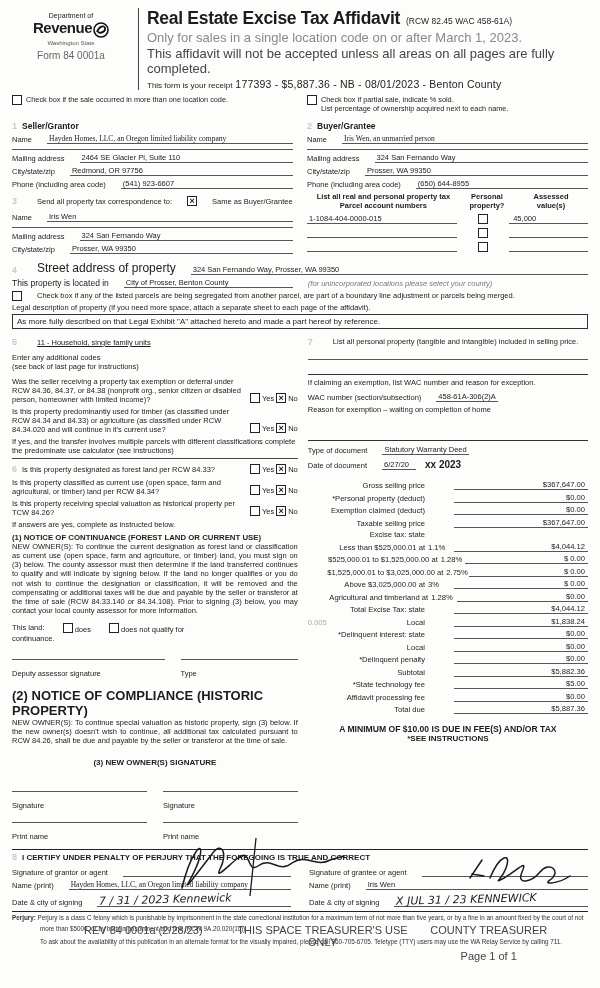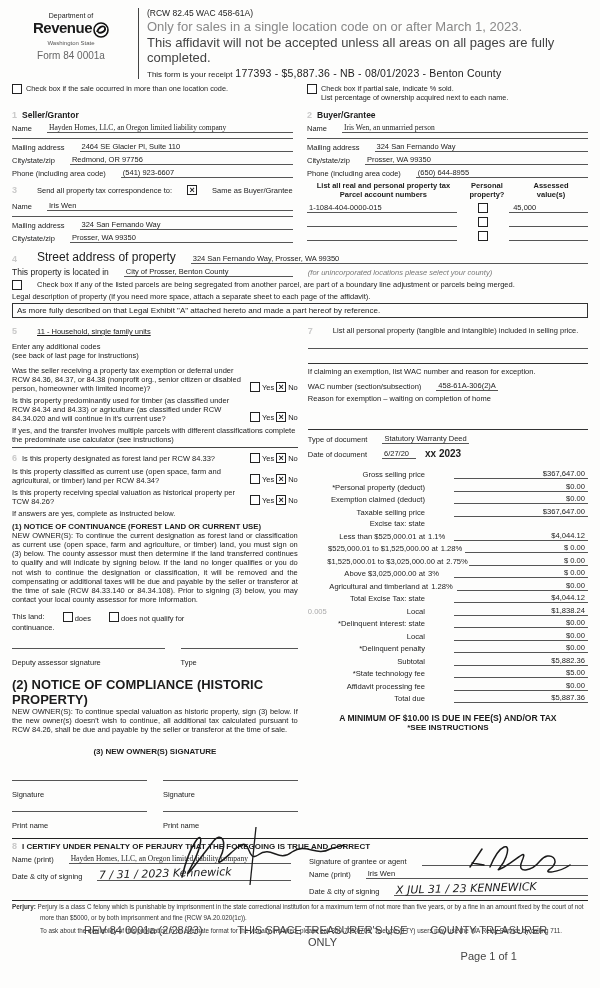--- a/index.html
+++ b/index.html
@@ -103,20 +103,21 @@
         <span class="logo-rev">Revenue</span><span class="logo-swirl"><svg width="16" height="16" viewBox="0 0 16 16">
               <circle cx="8" cy="8" r="7" fill="none" stroke="#111" stroke-width="1.6"></circle>
               <path d="M4,10 C6,4 11,3 12,6 C13,9 8,12 5,10" fill="none" stroke="#111" stroke-width="1.8"></path>
             </svg></span>
       </div>
       <div class="logo-state">Washington State</div>
       <div class="formno">Form 84 0001a</div>
     </div>
     <div class="hdr-main">
       <div class="title-line">
+        <span class="title">Real Estate Excise Tax Affidavit</span>
         <span class="title-rcw">(RCW 82.45 WAC 458-61A)</span>
       </div>
       <div class="sub" style="color:#888;">Only for sales in a single location code on or after March 1, 2023.</div>
       <div class="sub">This affidavit will not be accepted unless all areas on all pages are fully completed.</div>
       <div class="receipt">
         <span>This form is your receipt</span>
         <span class="receipt-val">177393 - $5,887.36 - NB - 08/01/2023 - Benton County</span>
       </div>
     </div>
   </div>
@@ -476,20 +477,24 @@
 
       <div class="minimum">A MINIMUM OF $10.00 IS DUE IN FEE(S) AND/OR TAX</div>
       <div class="seeinstr">*SEE INSTRUCTIONS</div>
     </div>
   </div>
 
   <div class="certify">
     <div class="cert-h"><span class="secnum">8</span><span>I CERTIFY UNDER PENALTY OF PERJURY THAT THE FOREGOING IS TRUE AND CORRECT</span></div>
     <div class="cert-cols">
       <div class="cert-col">
+        <div class="row" style="margin-top:6px;">
+            <span>Signature of grantor or agent</span>
+            <span class="uv grow"></span>
+          </div>
         <div class="row">
             <span>Name (print)</span>
             <span class="uv grow serif">Hayden Homes, LLC, an Oregon limited liability company</span>
           </div>
         <div class="row">
             <span>Date &amp; city of signing</span>
             <span class="uv grow"><span class="handw hand-date">7 / 31 / 2023    Kennewick</span></span>
           </div>
       </div>
       <div class="cert-col">

